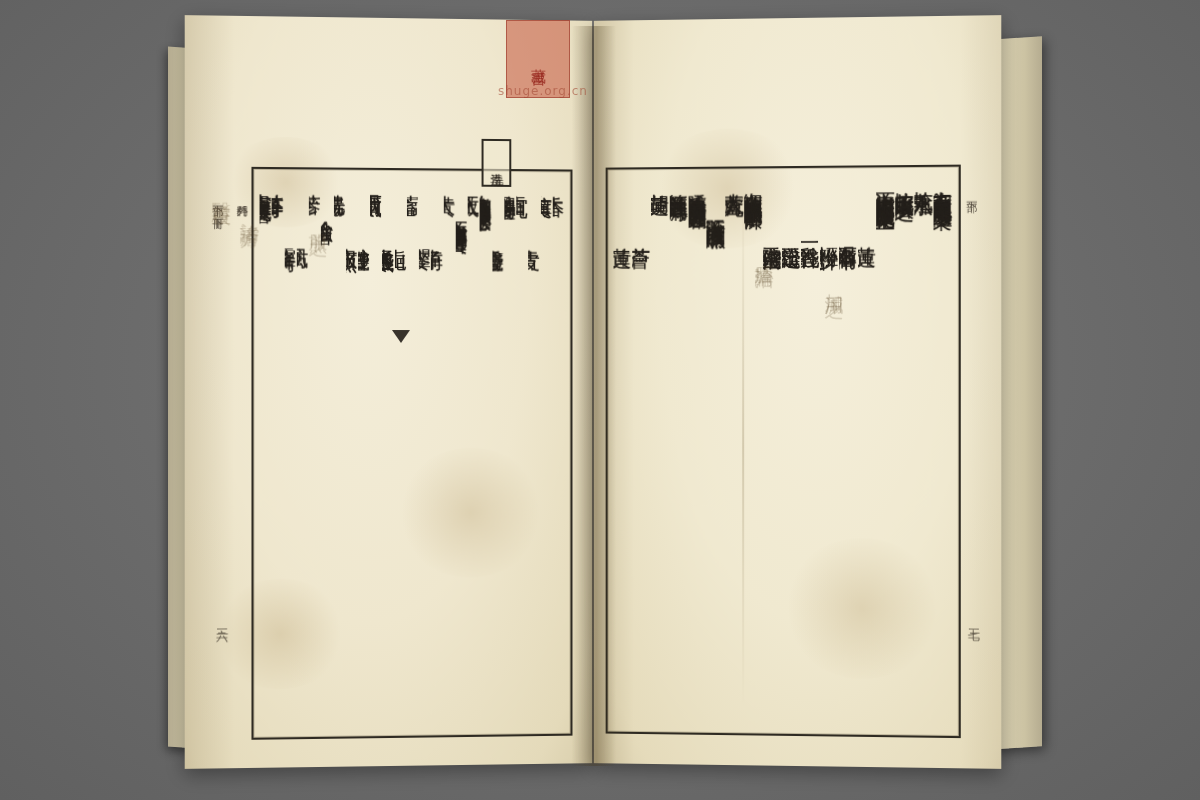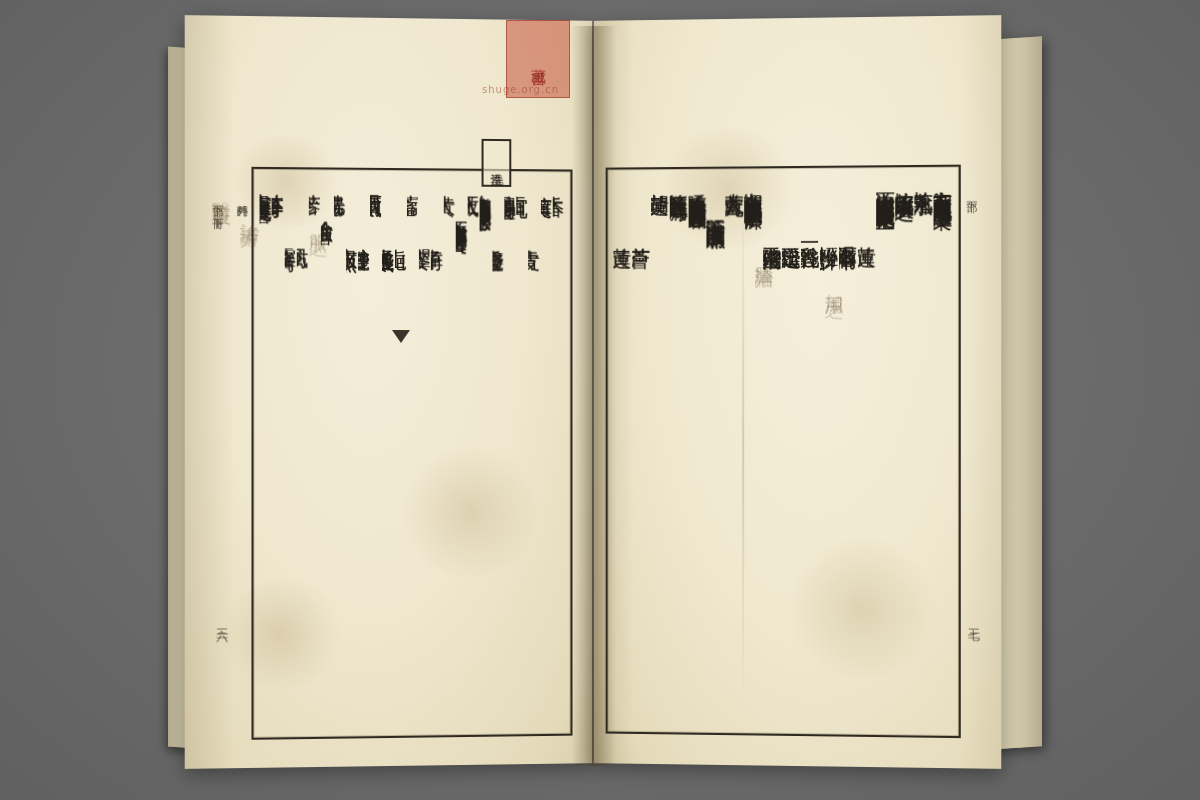--- a/index.html
+++ b/index.html
@@ -191,24 +191,24 @@
     font-size: 15px;
     color: rgba(150, 40, 30, .85);
     display: flex;
     align-items: center;
     justify-content: center;
     letter-spacing: 2px;
     z-index: 7;
   }
   .watermark {
     position: absolute;
-    left: 314px;
+    left: 330px;
     top: 66px;
     font-family: "DejaVu Sans", sans-serif;
-    font-size: 10px;
+    font-size: 12px;
     color: rgba(160,70,50,.55);
     letter-spacing: 1px;
     z-index: 7;
   }
 
   
   .ghost {
     position: absolute;
     writing-mode: vertical-rl;
     text-orientation: upright;

